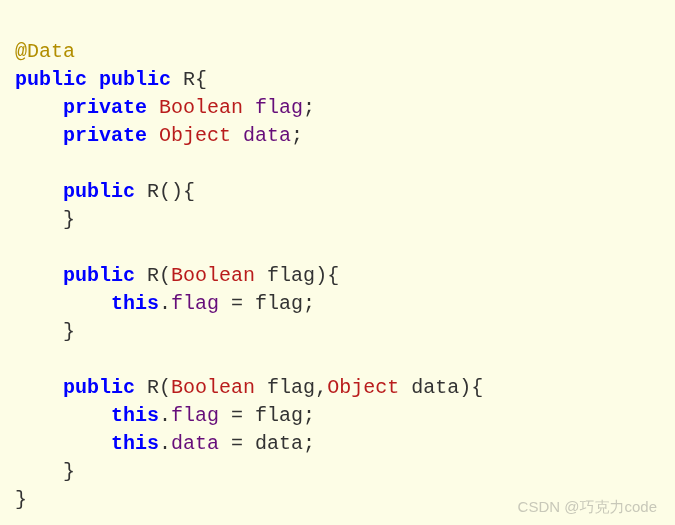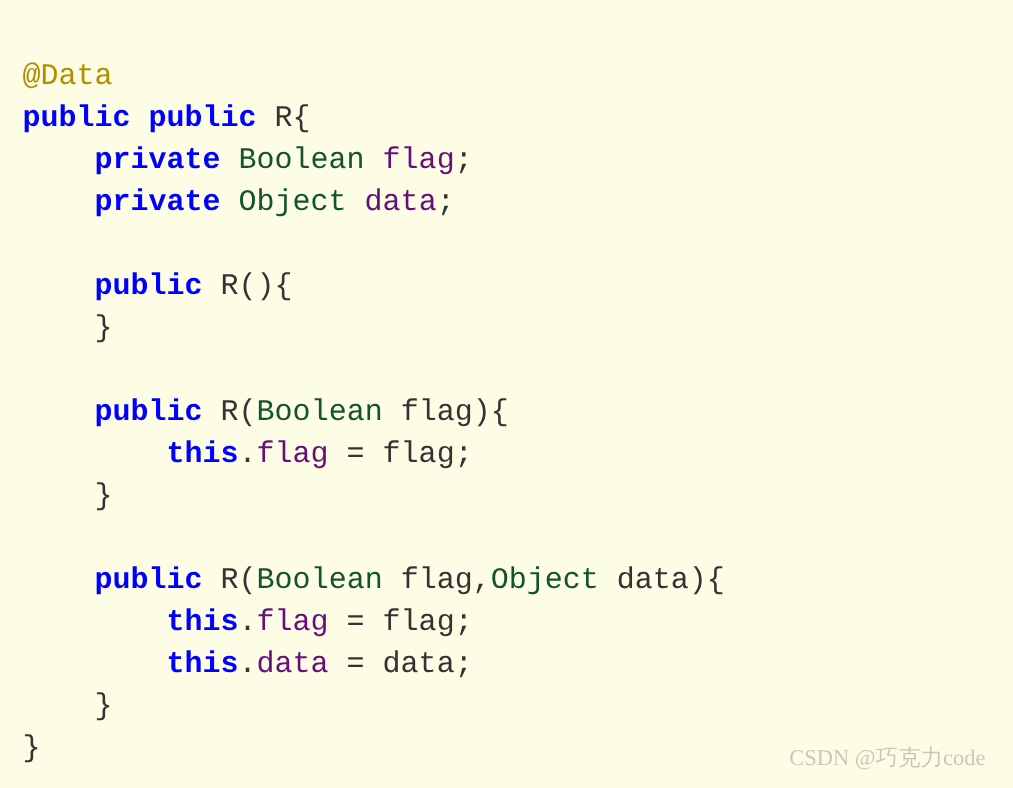--- a/index.html
+++ b/index.html
@@ -16,31 +16,31 @@
       line-height: 1.4;
       padding: 10px 15px;
       position: relative;
       color: #333;
     }
     .code-container {
       white-space: pre;
     }
     .annotation { color: #B28E00; }
     .keyword { color: #0000FF; font-weight: bold; }
-    .type { color: #14532d; }
+    .type { color: #b91c1c; }
     .identifier { color: #333; }
     .field { color: #660E7A; }
     .punct { color: #333; }
     .watermark {
       position: absolute;
       bottom: 8px;
       right: 18px;
       color: rgba(100,100,100,0.35);
       font-size: 15px;
-      font-family: Liberation Serif, serif;
+      font-family: Liberation Sans, sans-serif;
     }
   </style>
 </head>
 <body>
 
 <div class="code-container">
 <span class="annotation">@Data</span>
 <span class="keyword">public</span> <span class="keyword">public</span> <span class="identifier">R</span><span class="punct">{</span>
 <span>    </span><span class="keyword">private</span> <span class="type">Boolean</span> <span class="field">flag</span><span class="punct">;</span>
 <span>    </span><span class="keyword">private</span> <span class="type">Object</span> <span class="field">data</span><span class="punct">;</span>

